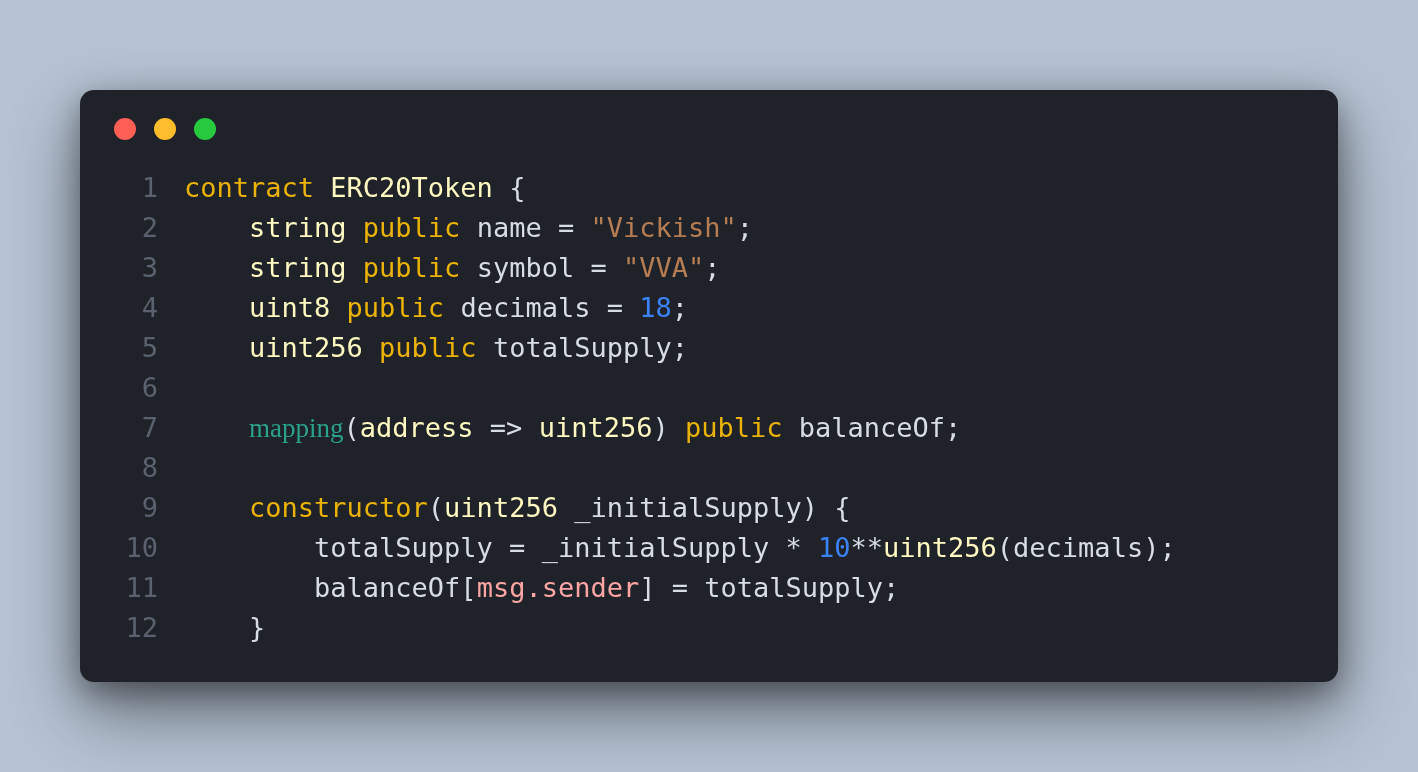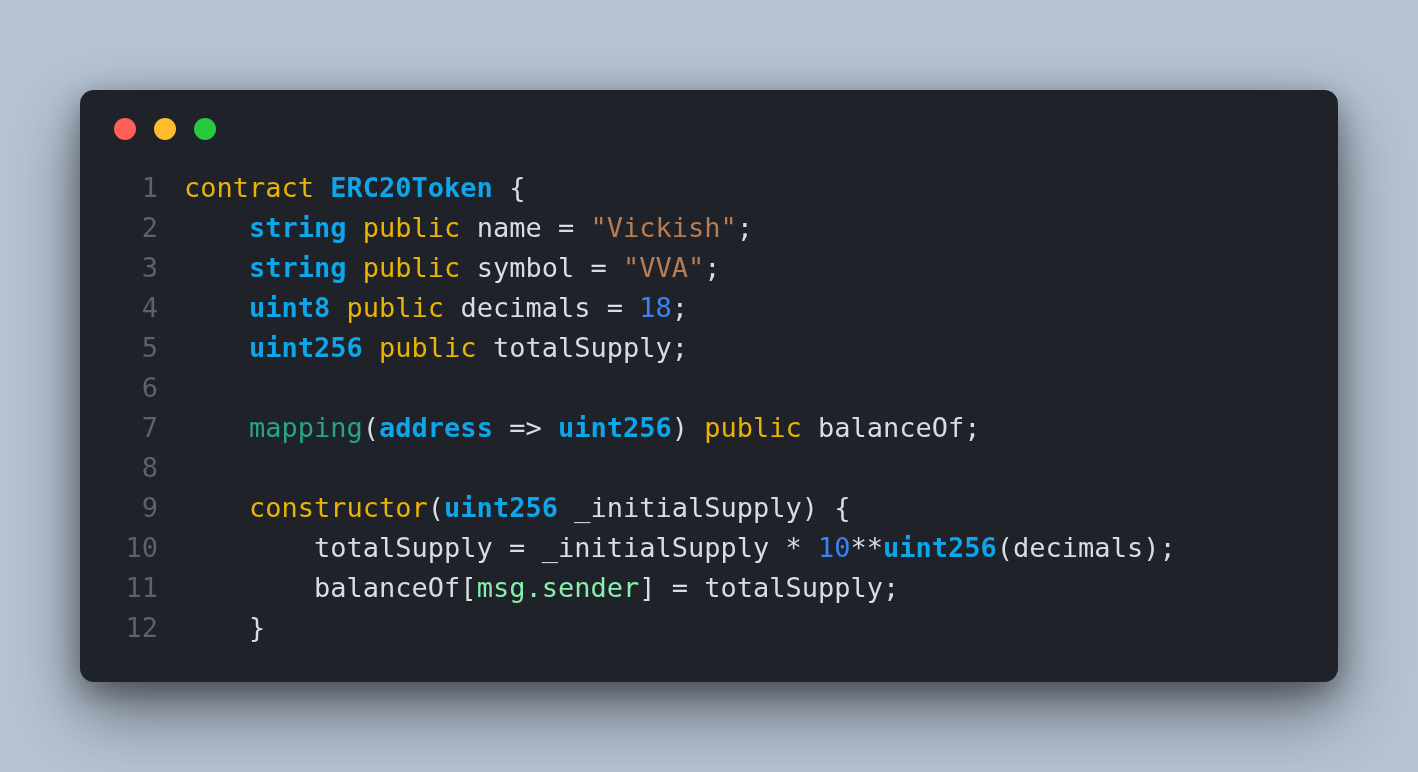--- a/index.html
+++ b/index.html
@@ -40,25 +40,25 @@
   .ln {
     width: 44px;
     text-align: right;
     color: #5a6270;
     margin-right: 26px;
     user-select: none;
     flex-shrink: 0;
   }
   .code-content { flex: 1; }
   .kw   { color: #eab308; }   
-  .type { color: #0ea5e9; font-weight: bold; }   
-  .fn   { color: #2aa28b; }   
+  .type { color: #fef9c3; }   
+  .fn   { color: #2aa28b; font-family: Liberation Serif, serif; }   
   .str  { color: #b57d54; }   
   .num  { color: #3b82f6; }   
-  .prop { color: #86efac; }   
+  .prop { color: #fca5a5; }   
   .pn   { color: #d7dde3; }   
   .id   { color: #d7dde3; }   
 </style>
 </head>
 <body>
 
 <div class="window">
   <div class="titlebar">
     <div class="tb-btn tb-red"></div>
     <div class="tb-btn tb-yellow"></div>

